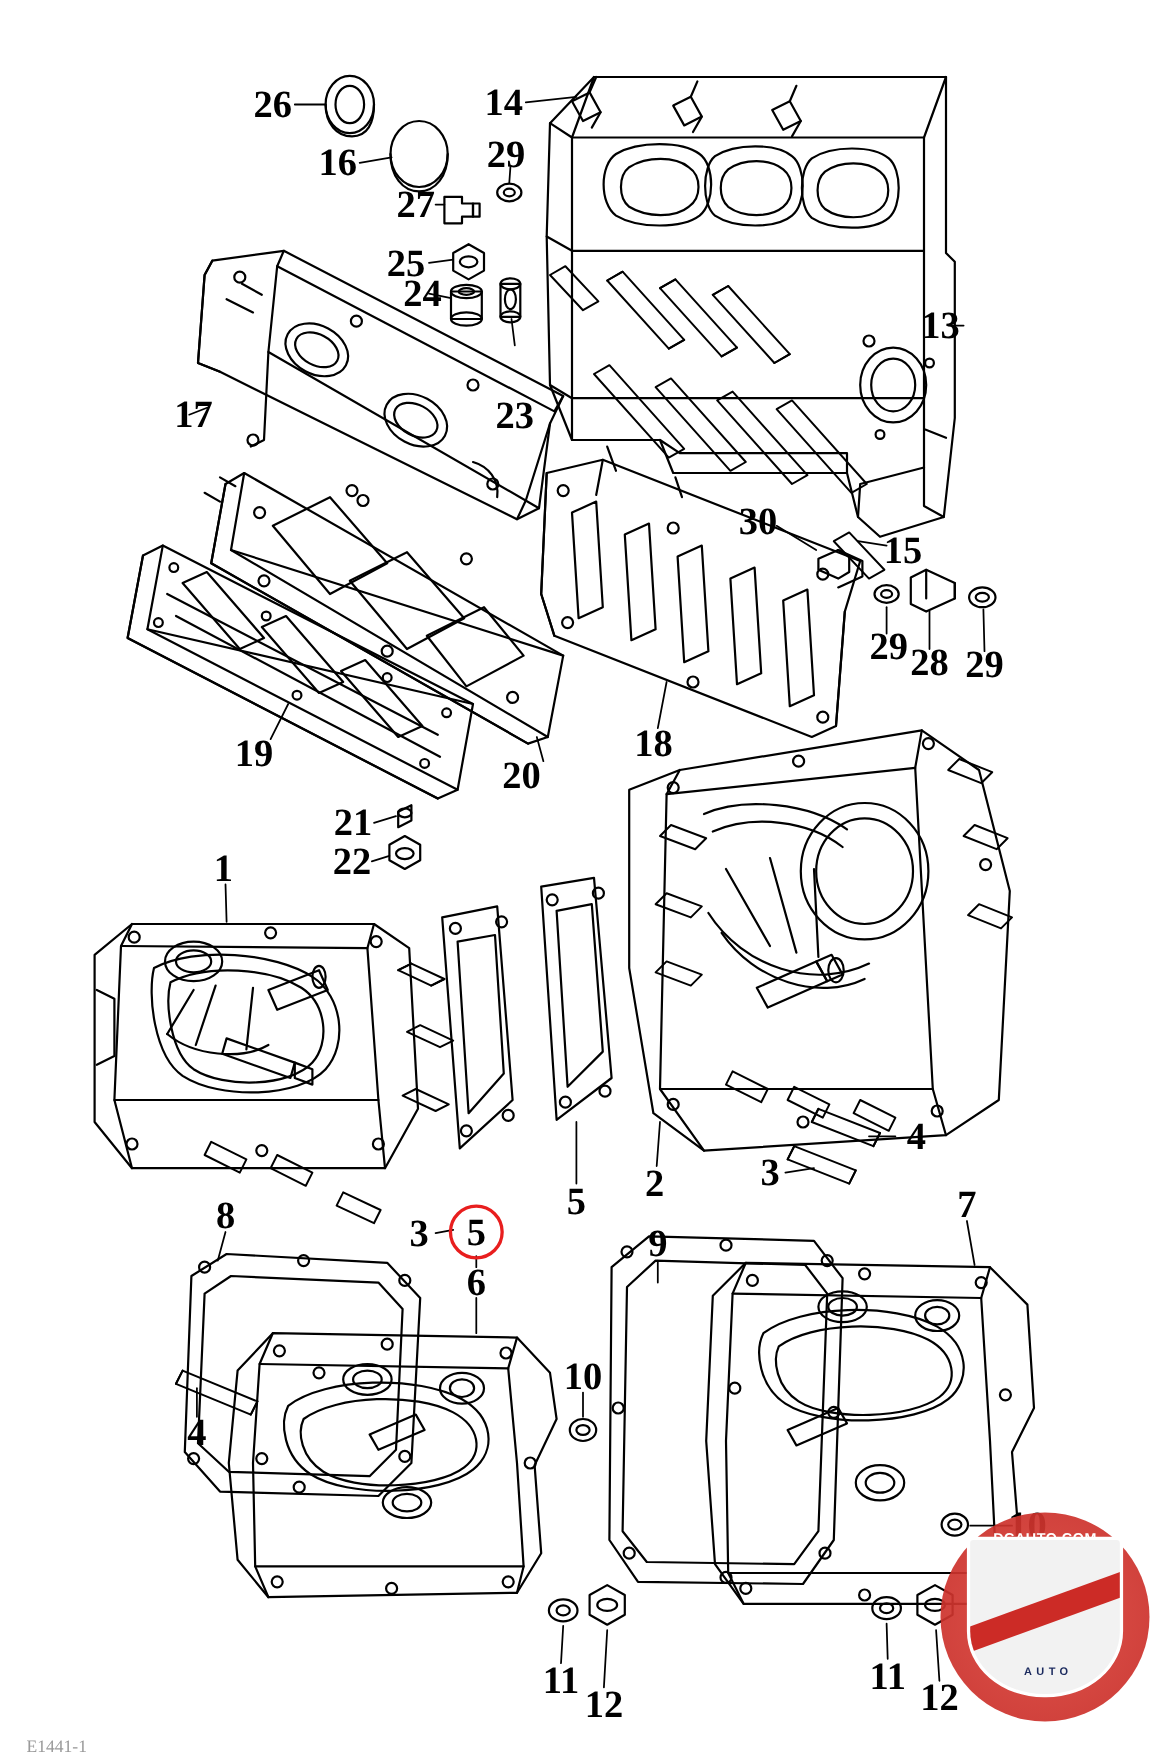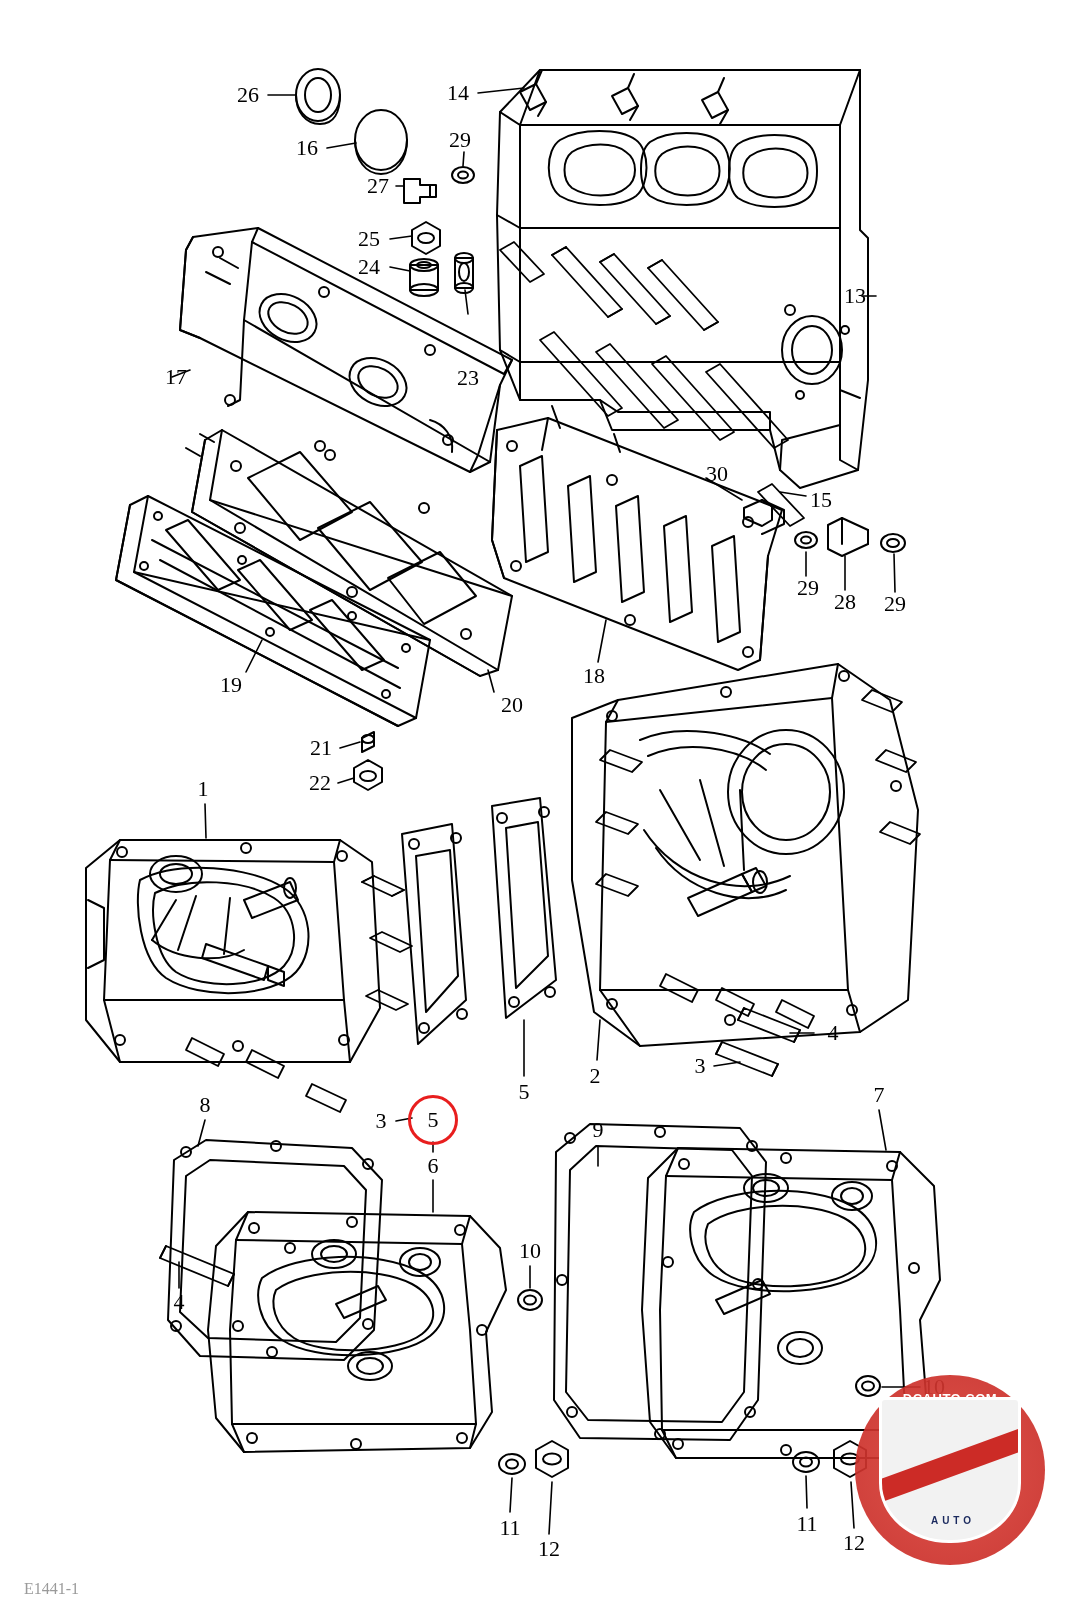--- a/index.html
+++ b/index.html
@@ -20,22 +20,22 @@
   #diagram-svg {
     position: absolute;
     left: 0;
     top: 0;
     width: 1067px;
     height: 1600px;
   }
   .callout {
     position: absolute;
     font-family: "Liberation Serif", serif;
-    font-weight: normal;
-    font-size: 22px;
+    font-weight: bold;
+    font-size: 35px;
     color: #000000;
     line-height: 1;
     white-space: nowrap;
     transform: translate(-50%, -50%);
   }
   .callout.highlighted {
     color: #000000;
   }
   .circle-marker {
     position: absolute;
@@ -507,31 +507,31 @@
       </g>
     </g>
   </svg>
 
   <div class="callout" style="left:248px; top:95px;">26</div>
   <div class="callout" style="left:307px; top:148px;">16</div>
   <div class="callout" style="left:458px; top:93px;">14</div>
   <div class="callout" style="left:460px; top:140px;">29</div>
   <div class="callout" style="left:378px; top:186px;">27</div>
   <div class="callout" style="left:369px; top:239px;">25</div>
-  <div class="callout" style="left:369px; top:267px;text-align:center;">24</div>
+  <div class="callout" style="left:384px; top:267px;text-align:center;">24</div>
   <div class="callout" style="left:468px; top:330px;margin-top:48px;">23</div>
   <div class="callout" style="left:855px; top:296px;">13</div>
   <div class="callout" style="left:152px; top:377px;margin-left:24px;">17</div>
-  <div class="callout" style="left:717px; top:474px;">30</div>
+  <div class="callout" style="left:689px; top:474px;">30</div>
   <div class="callout" style="left:821px; top:500px;">15</div>
   <div class="callout" style="left:808px; top:588px;">29</div>
   <div class="callout" style="left:845px; top:602px;">28</div>
   <div class="callout" style="left:895px; top:604px;">29</div>
   <div class="callout" style="left:231px; top:685px;text-align:center;">19</div>
-  <div class="callout" style="left:512px; top:705px;">20</div>
+  <div class="callout" style="left:474px; top:705px;">20</div>
   <div class="callout" style="left:594px; top:676px;">18</div>
   <div class="callout" style="left:321px; top:748px;">21</div>
   <div class="callout" style="left:320px; top:783px;">22</div>
   <div class="callout" style="left:203px; top:789px;">1</div>
   <div class="callout" style="left:833px; top:1033px;">4</div>
   <div class="callout" style="left:700px; top:1066px;">3</div>
   <div class="callout" style="left:595px; top:1076px;">2</div>
   <div class="callout" style="left:524px; top:1092px;">5</div>
   <div class="callout" style="left:381px; top:1121px;">3</div>
   <div class="callout highlighted" style="left:433px; top:1120px;">5</div>

